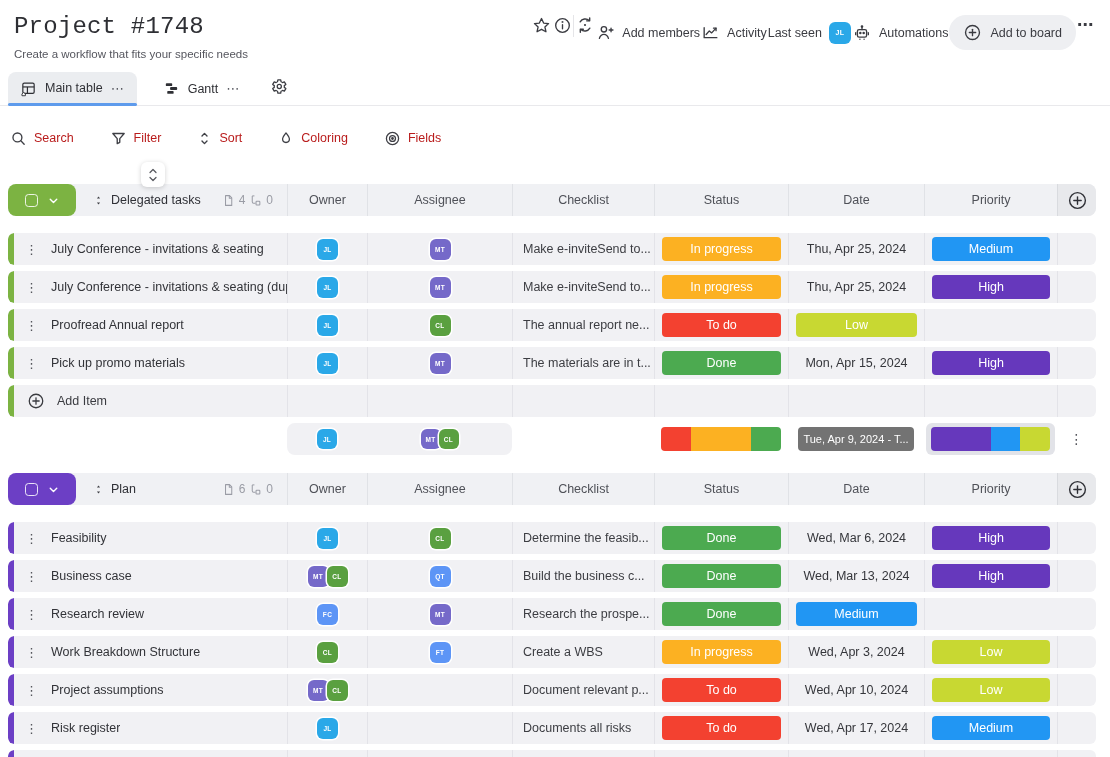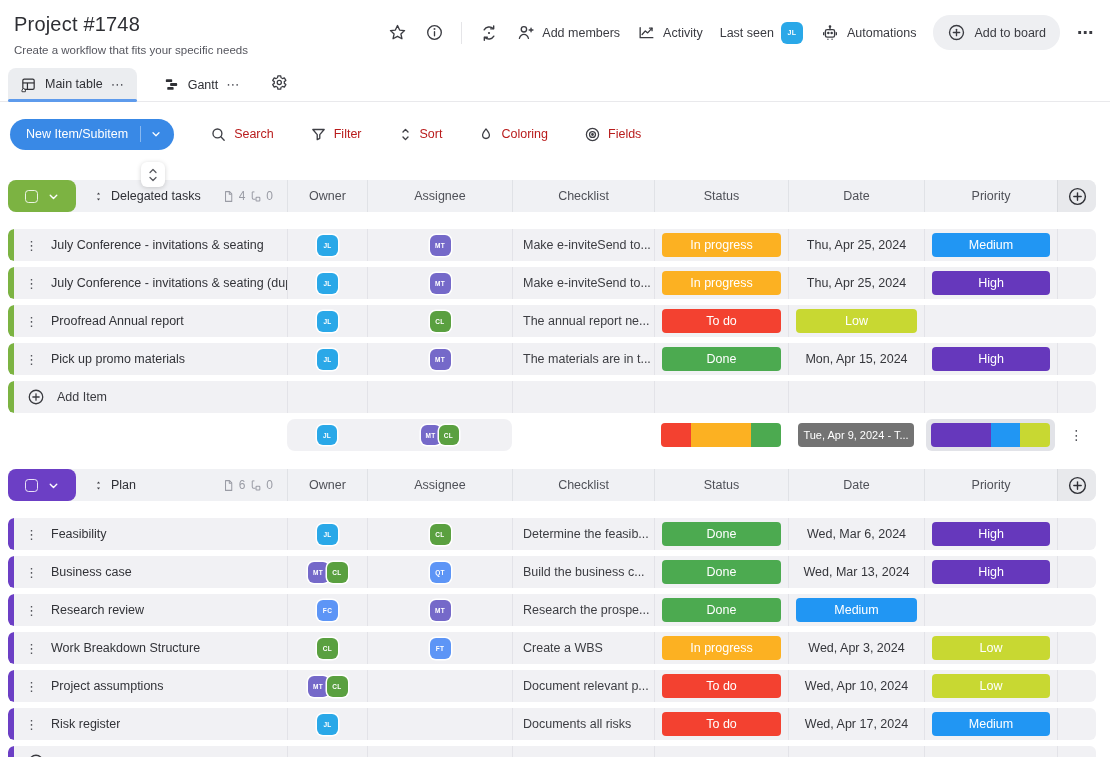--- a/index.html
+++ b/index.html
@@ -3,23 +3,23 @@
 <meta charset="utf-8">
 <style>
   * { box-sizing: border-box; margin: 0; padding: 0; }
   html,body { width:1110px; height:757px; overflow:hidden; background:#fff;
     font-family:"Liberation Sans","DejaVu Sans",sans-serif; color:#33343A; }
   svg { display:block; }
   .ic { display:inline-flex; align-items:center; justify-content:center; flex:none; }
 
   
   .app-header { display:flex; justify-content:space-between; align-items:flex-start; padding:13px 16px 0 14px; }
-  .page-title { font-size:20px; font-weight:500; color:#2E2F34; letter-spacing:.2px; }
+  .page-title { font-size:24px; font-weight:500; color:#2E2F34; letter-spacing:.2px;font-family:Liberation Mono, monospace; }
   .page-subtitle { font-size:11.5px; color:#55565E; margin-top:8px; }
-  .header-actions { display:flex; align-items:center; gap:17px; margin-top:2px; font-size:12.5px; color:#3A3B41; }
+  .header-actions { display:flex; gap:1px; margin-top:2px; font-size:12.5px; color:#3A3B41; }
   .icon-btn { width:20px; height:20px; color:#3A3B41; cursor:pointer; }
   .vdiv { width:1px; height:22px; background:#E5E5E8; }
   .action { display:flex; align-items:center; gap:7px; cursor:pointer; white-space:nowrap; }
   .mini-avatar { width:22px; height:22px; border-radius:6px; color:#fff; font-size:7px; font-weight:bold;
     display:flex; align-items:center; justify-content:center; letter-spacing:.3px; }
   .add-board-pill { display:flex; align-items:center; gap:8px; background:#EEEFF2; border-radius:17px;
     padding:8px 14px; font-size:12.5px; cursor:pointer; }
   .more-dots { font-size:16px; letter-spacing:1px; color:#3A3B41; cursor:pointer; font-weight:bold; }
 
   
@@ -200,28 +200,20 @@
   </div>
   <span class="ic gear-btn">
     <svg width="19" height="19" viewBox="0 0 24 24" fill="none" stroke="currentColor" stroke-width="1.6" stroke-linejoin="round">
         <path d="M19.3 13.1a7.3 7.3 0 0 0 0-2.2l2-1.5-1.9-3.2-2.3.9a7.3 7.3 0 0 0-1.9-1.1L14.8 3.5h-3.6l-.4 2.5a7.3 7.3 0 0 0-1.9 1.1l-2.3-.9-1.9 3.2 2 1.5a7.3 7.3 0 0 0 0 2.2l-2 1.5 1.9 3.2 2.3-.9a7.3 7.3 0 0 0 1.9 1.1l.4 2.5h3.6l.4-2.5a7.3 7.3 0 0 0 1.9-1.1l2.3.9 1.9-3.2z"></path>
         <circle cx="13" cy="12" r="2.6"></circle>
       </svg>
   </span>
 </div>
 
 <div class="toolbar">
-  <div class="new-item-btn" id="new-item-btn" style="background: rgb(57, 137, 230);">
-    <span class="lbl">New Item/Subitem</span>
-    <span class="chev ic">
-      <svg width="12" height="12" viewBox="0 0 24 24" fill="none" stroke="#fff" stroke-width="2.4" stroke-linecap="round" stroke-linejoin="round">
-          <polyline points="6,9.5 12,15.5 18,9.5"></polyline>
-        </svg>
-    </span>
-  </div>
   <div class="tool">
     <span class="ic">
       <svg width="17" height="17" viewBox="0 0 24 24" fill="none" stroke="currentColor" stroke-width="1.9" stroke-linecap="round">
           <circle cx="10.5" cy="10.5" r="6.3"></circle>
           <line x1="15.3" y1="15.3" x2="20" y2="20"></line>
         </svg>
     </span>
     <span>Search</span>
   </div>
   <div class="tool">

